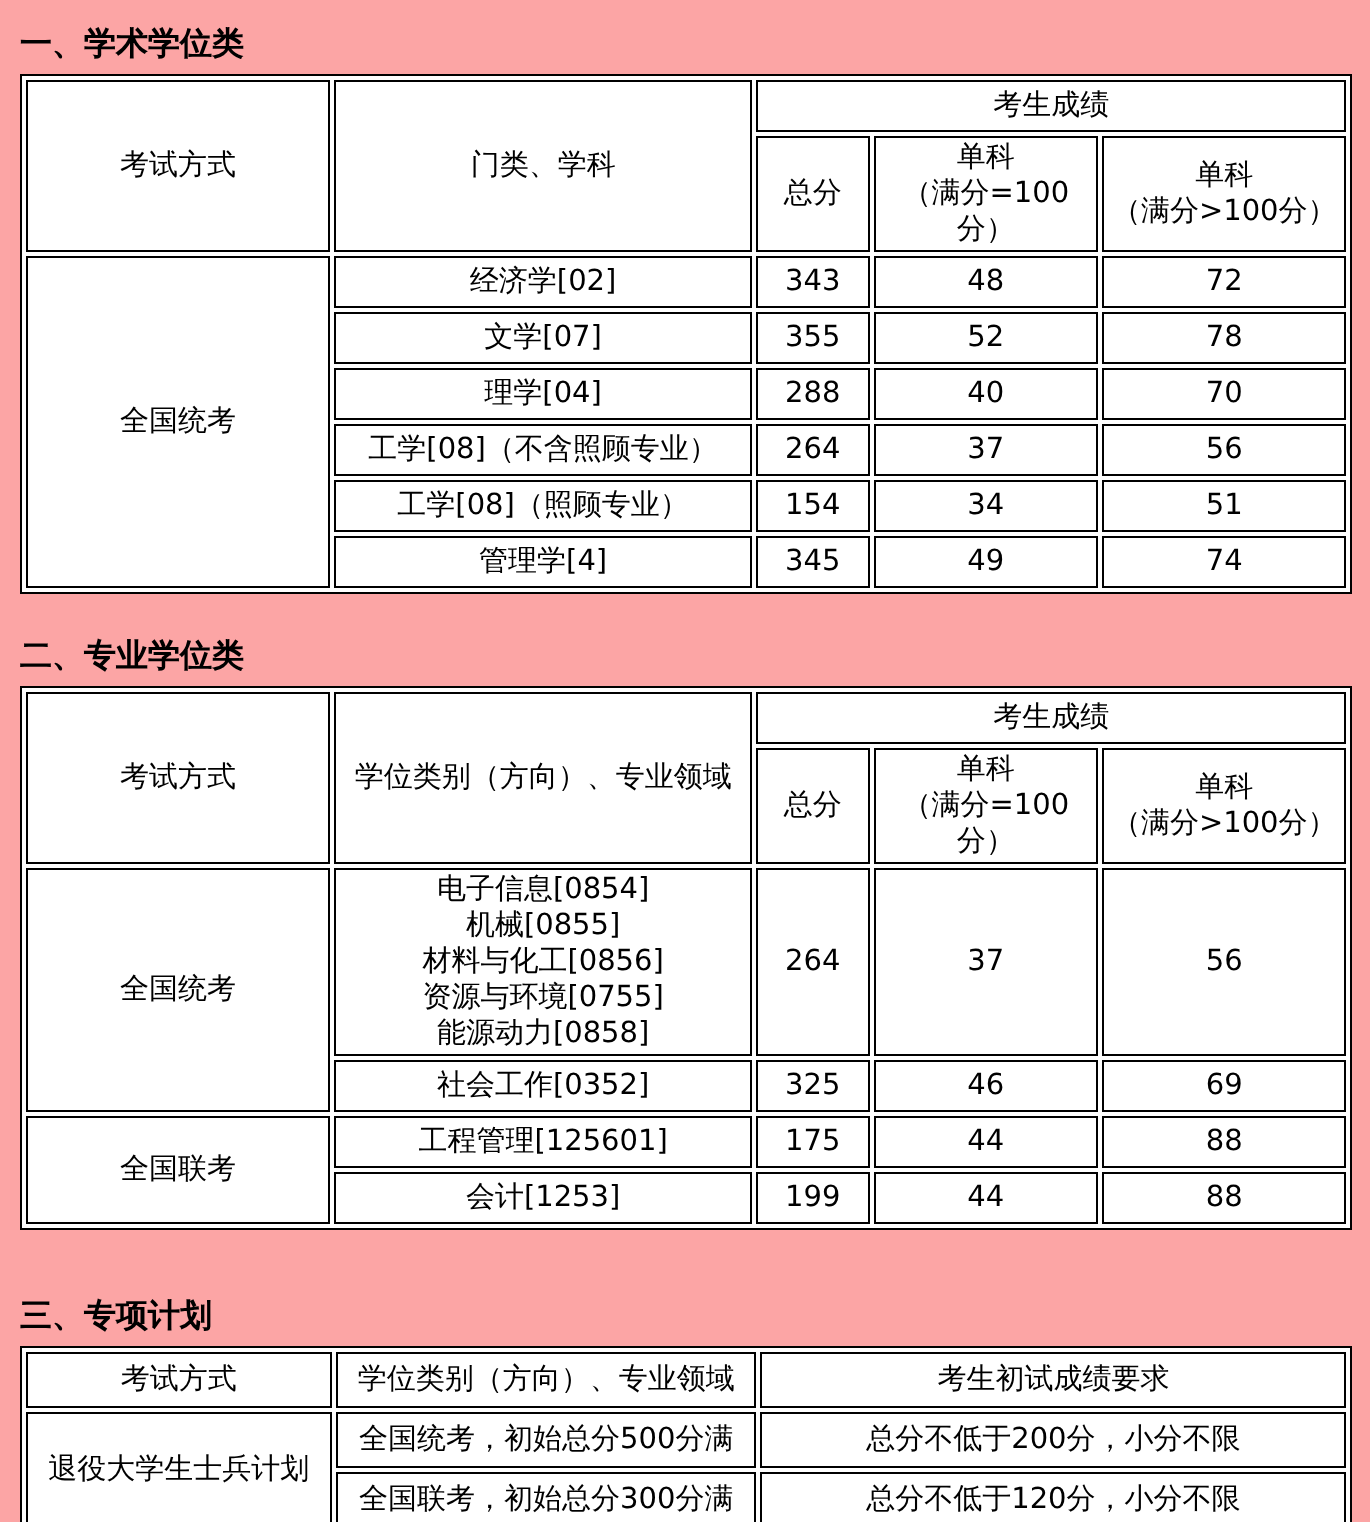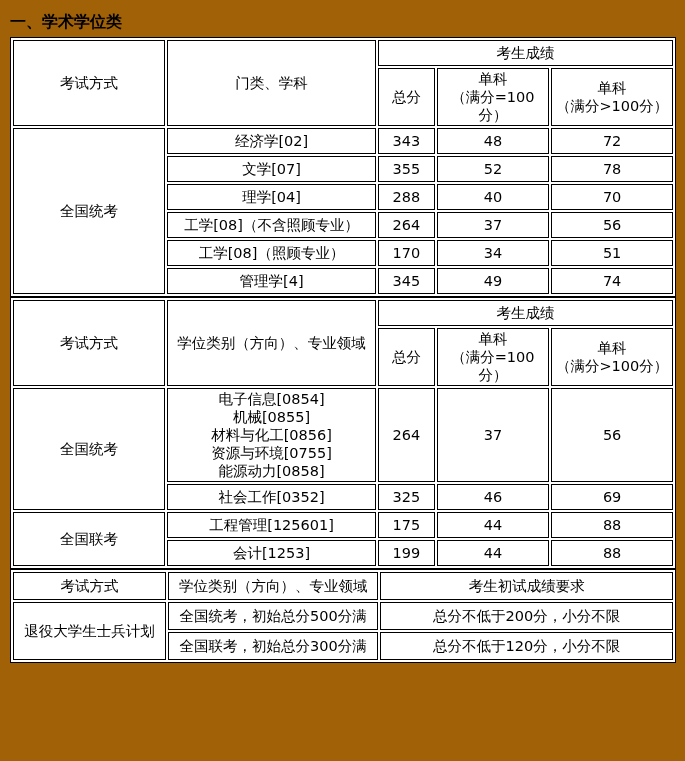--- a/index.html
+++ b/index.html
@@ -7,21 +7,21 @@
     padding: 0;
     background: #ffffff;
     font-family: "DejaVu Sans", "Liberation Sans", sans-serif;
     color: #000000;
   }
   .page {
     width: 685px;
     height: 761px;
     box-sizing: border-box;
     padding: 12px 9px 0 10px;
-    background: #a16207;
+    background: #fca5a5;
     overflow: hidden;
   }
   .section-heading {
     font-size: 16px;
     font-weight: bold;
     margin: 0 0 5px 0;
     line-height: 20px;
   }
   .section-heading.sp2 { margin-top: 21px; }
   .section-heading.sp3 { margin-top: 33px; }
@@ -112,33 +112,34 @@
         <td>70</td>
       </tr>
       <tr class="row-body">
         <td>工学[08]（不含照顾专业）</td>
         <td>264</td>
         <td>37</td>
         <td>56</td>
       </tr>
       <tr class="row-body">
         <td>工学[08]（照顾专业）</td>
-        <td>170</td>
+        <td>154</td>
         <td>34</td>
         <td>51</td>
       </tr>
       <tr class="row-body">
         <td>管理学[4]</td>
         <td>345</td>
         <td>49</td>
         <td>74</td>
       </tr>
     </tbody>
   </table>
 
+  <h2 class="section-heading sp2">二、专业学位类</h2>
   <table class="score-table">
     <colgroup>
       <col class="c-method">
         <col class="c-cat">
         <col class="c-total">
         <col class="c-s100">
         <col class="c-sgt100">
     </colgroup>
     <tbody>
       <tr class="row-h1">
@@ -185,20 +186,21 @@
       </tr>
       <tr class="row-body">
         <td>会计[1253]</td>
         <td>199</td>
         <td>44</td>
         <td>88</td>
       </tr>
     </tbody>
   </table>
 
+  <h2 class="section-heading sp3">三、专项计划</h2>
   <table class="score-table">
     <colgroup>
       <col class="c3-method">
         <col class="c3-cat">
         <col class="c3-req">
     </colgroup>
     <tbody>
       <tr class="row-t3">
         <td>考试方式</td>
         <td>学位类别（方向）、专业领域</td>

